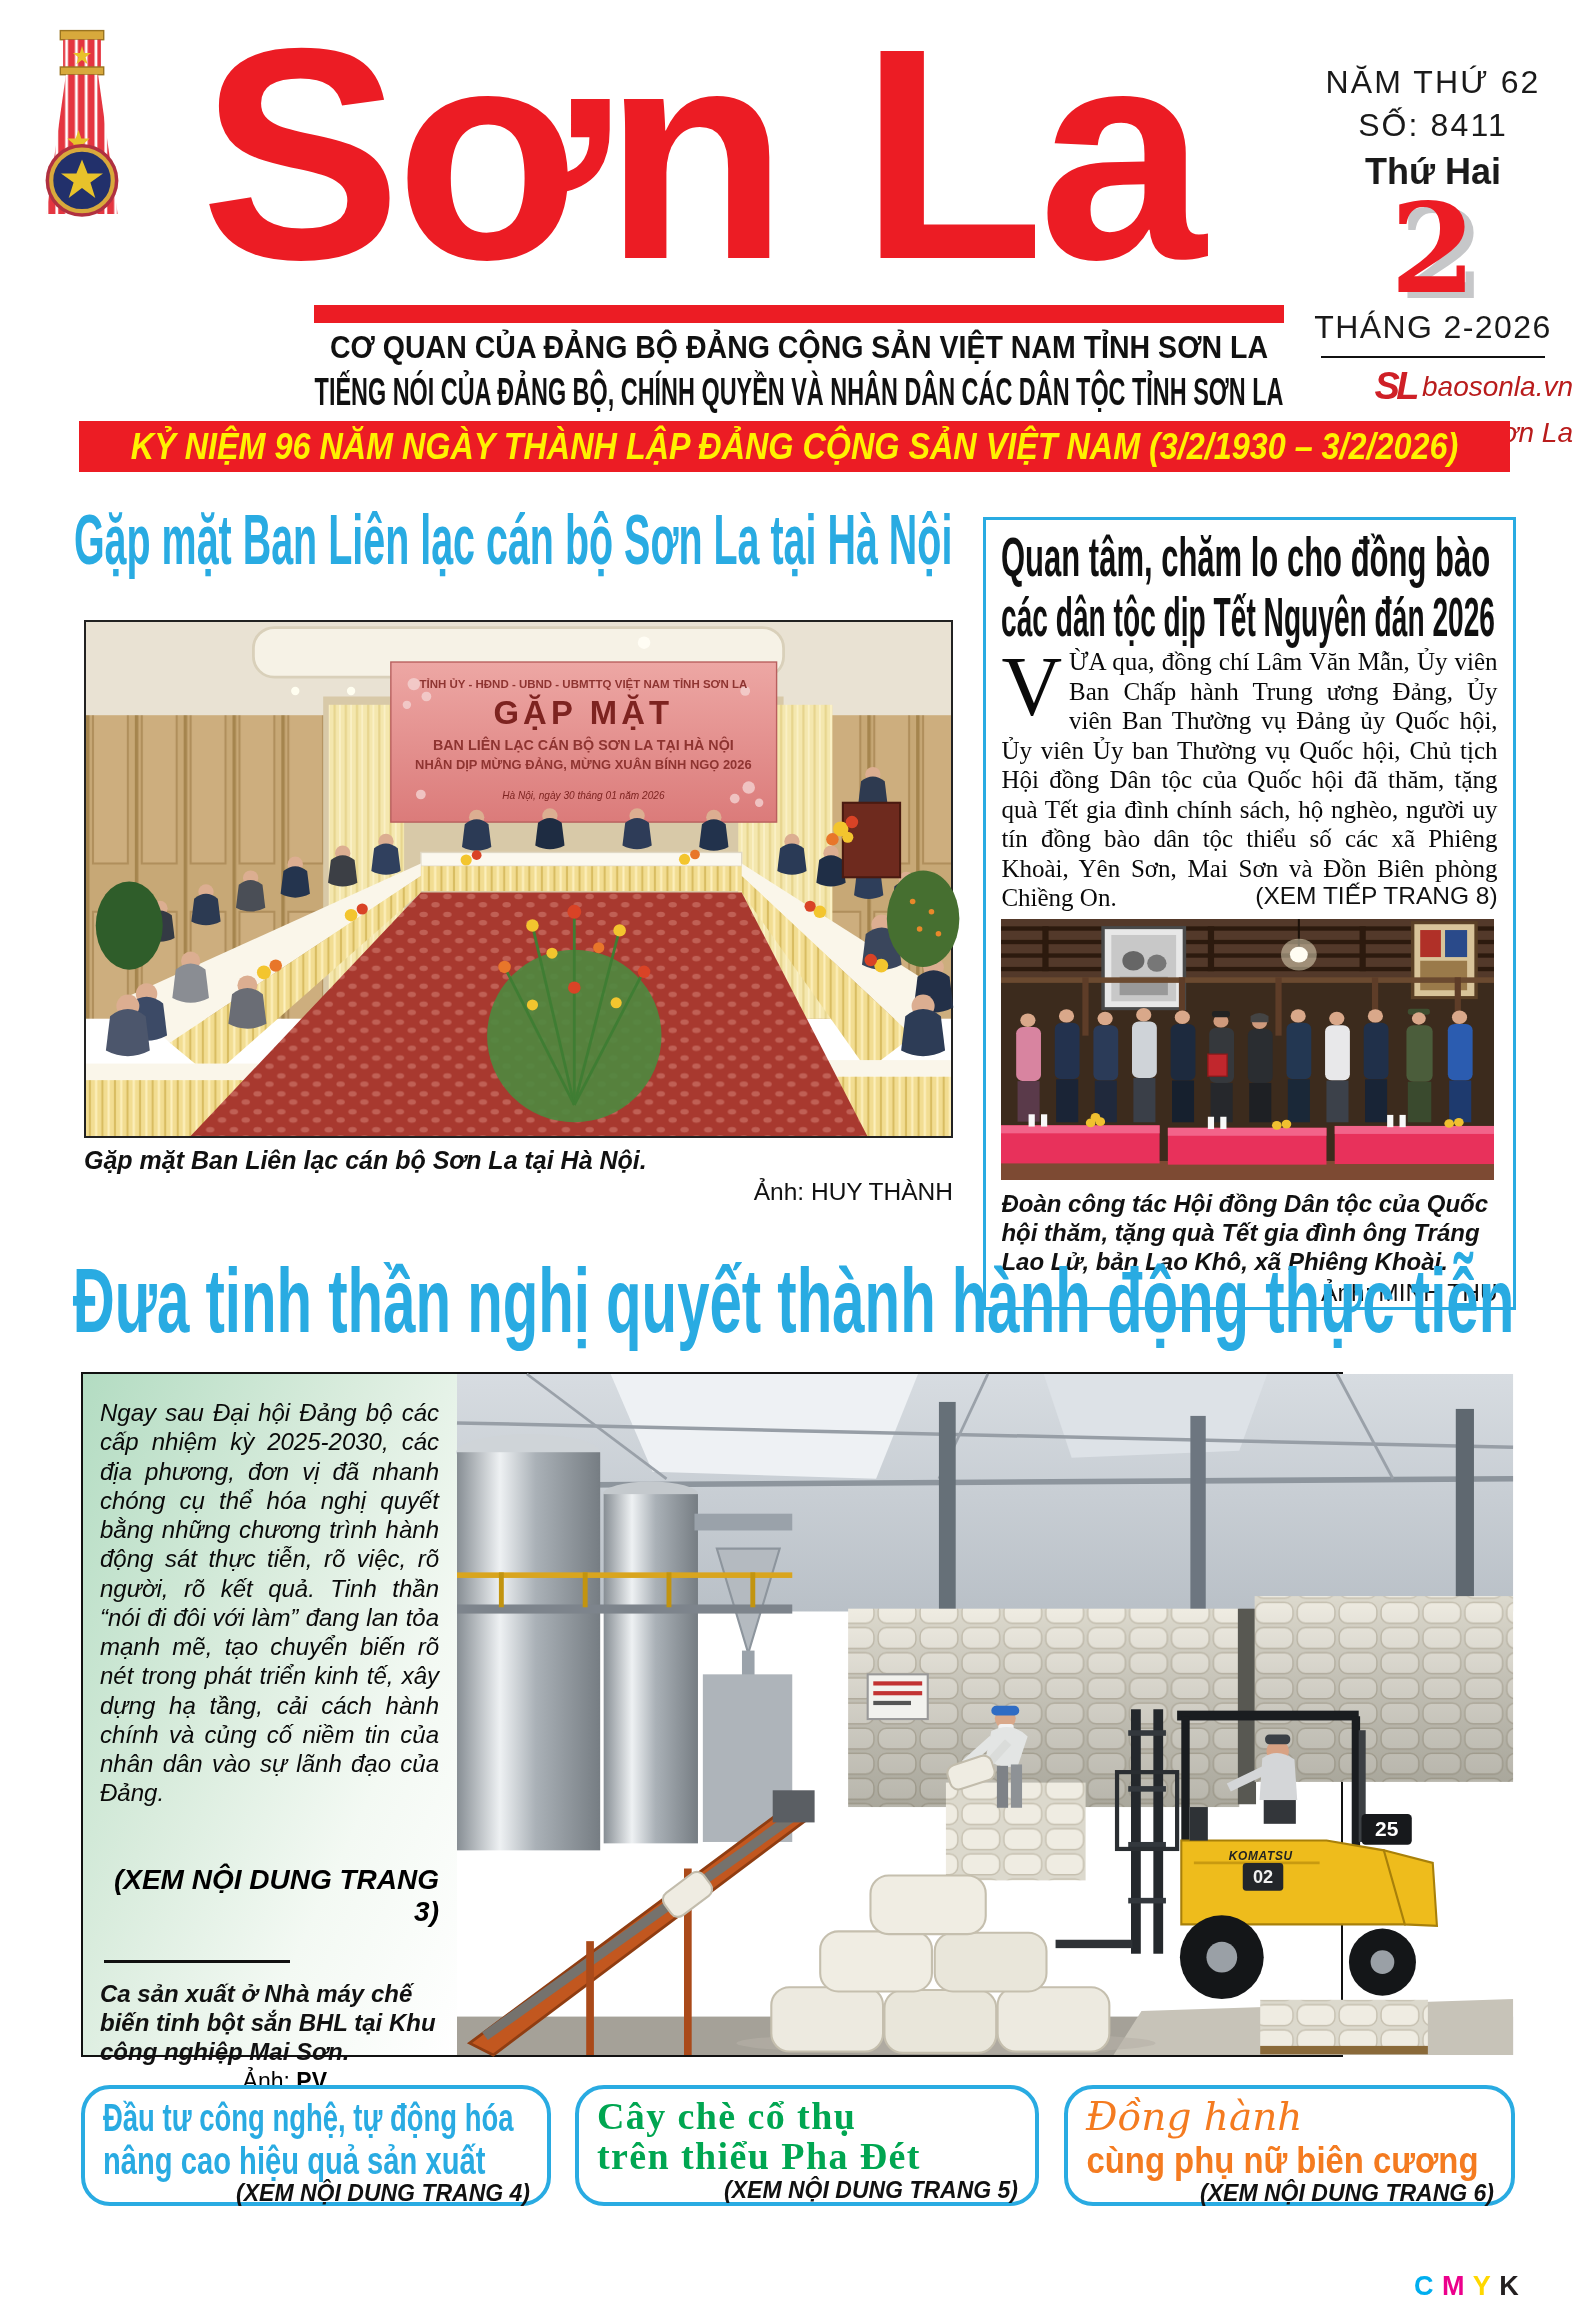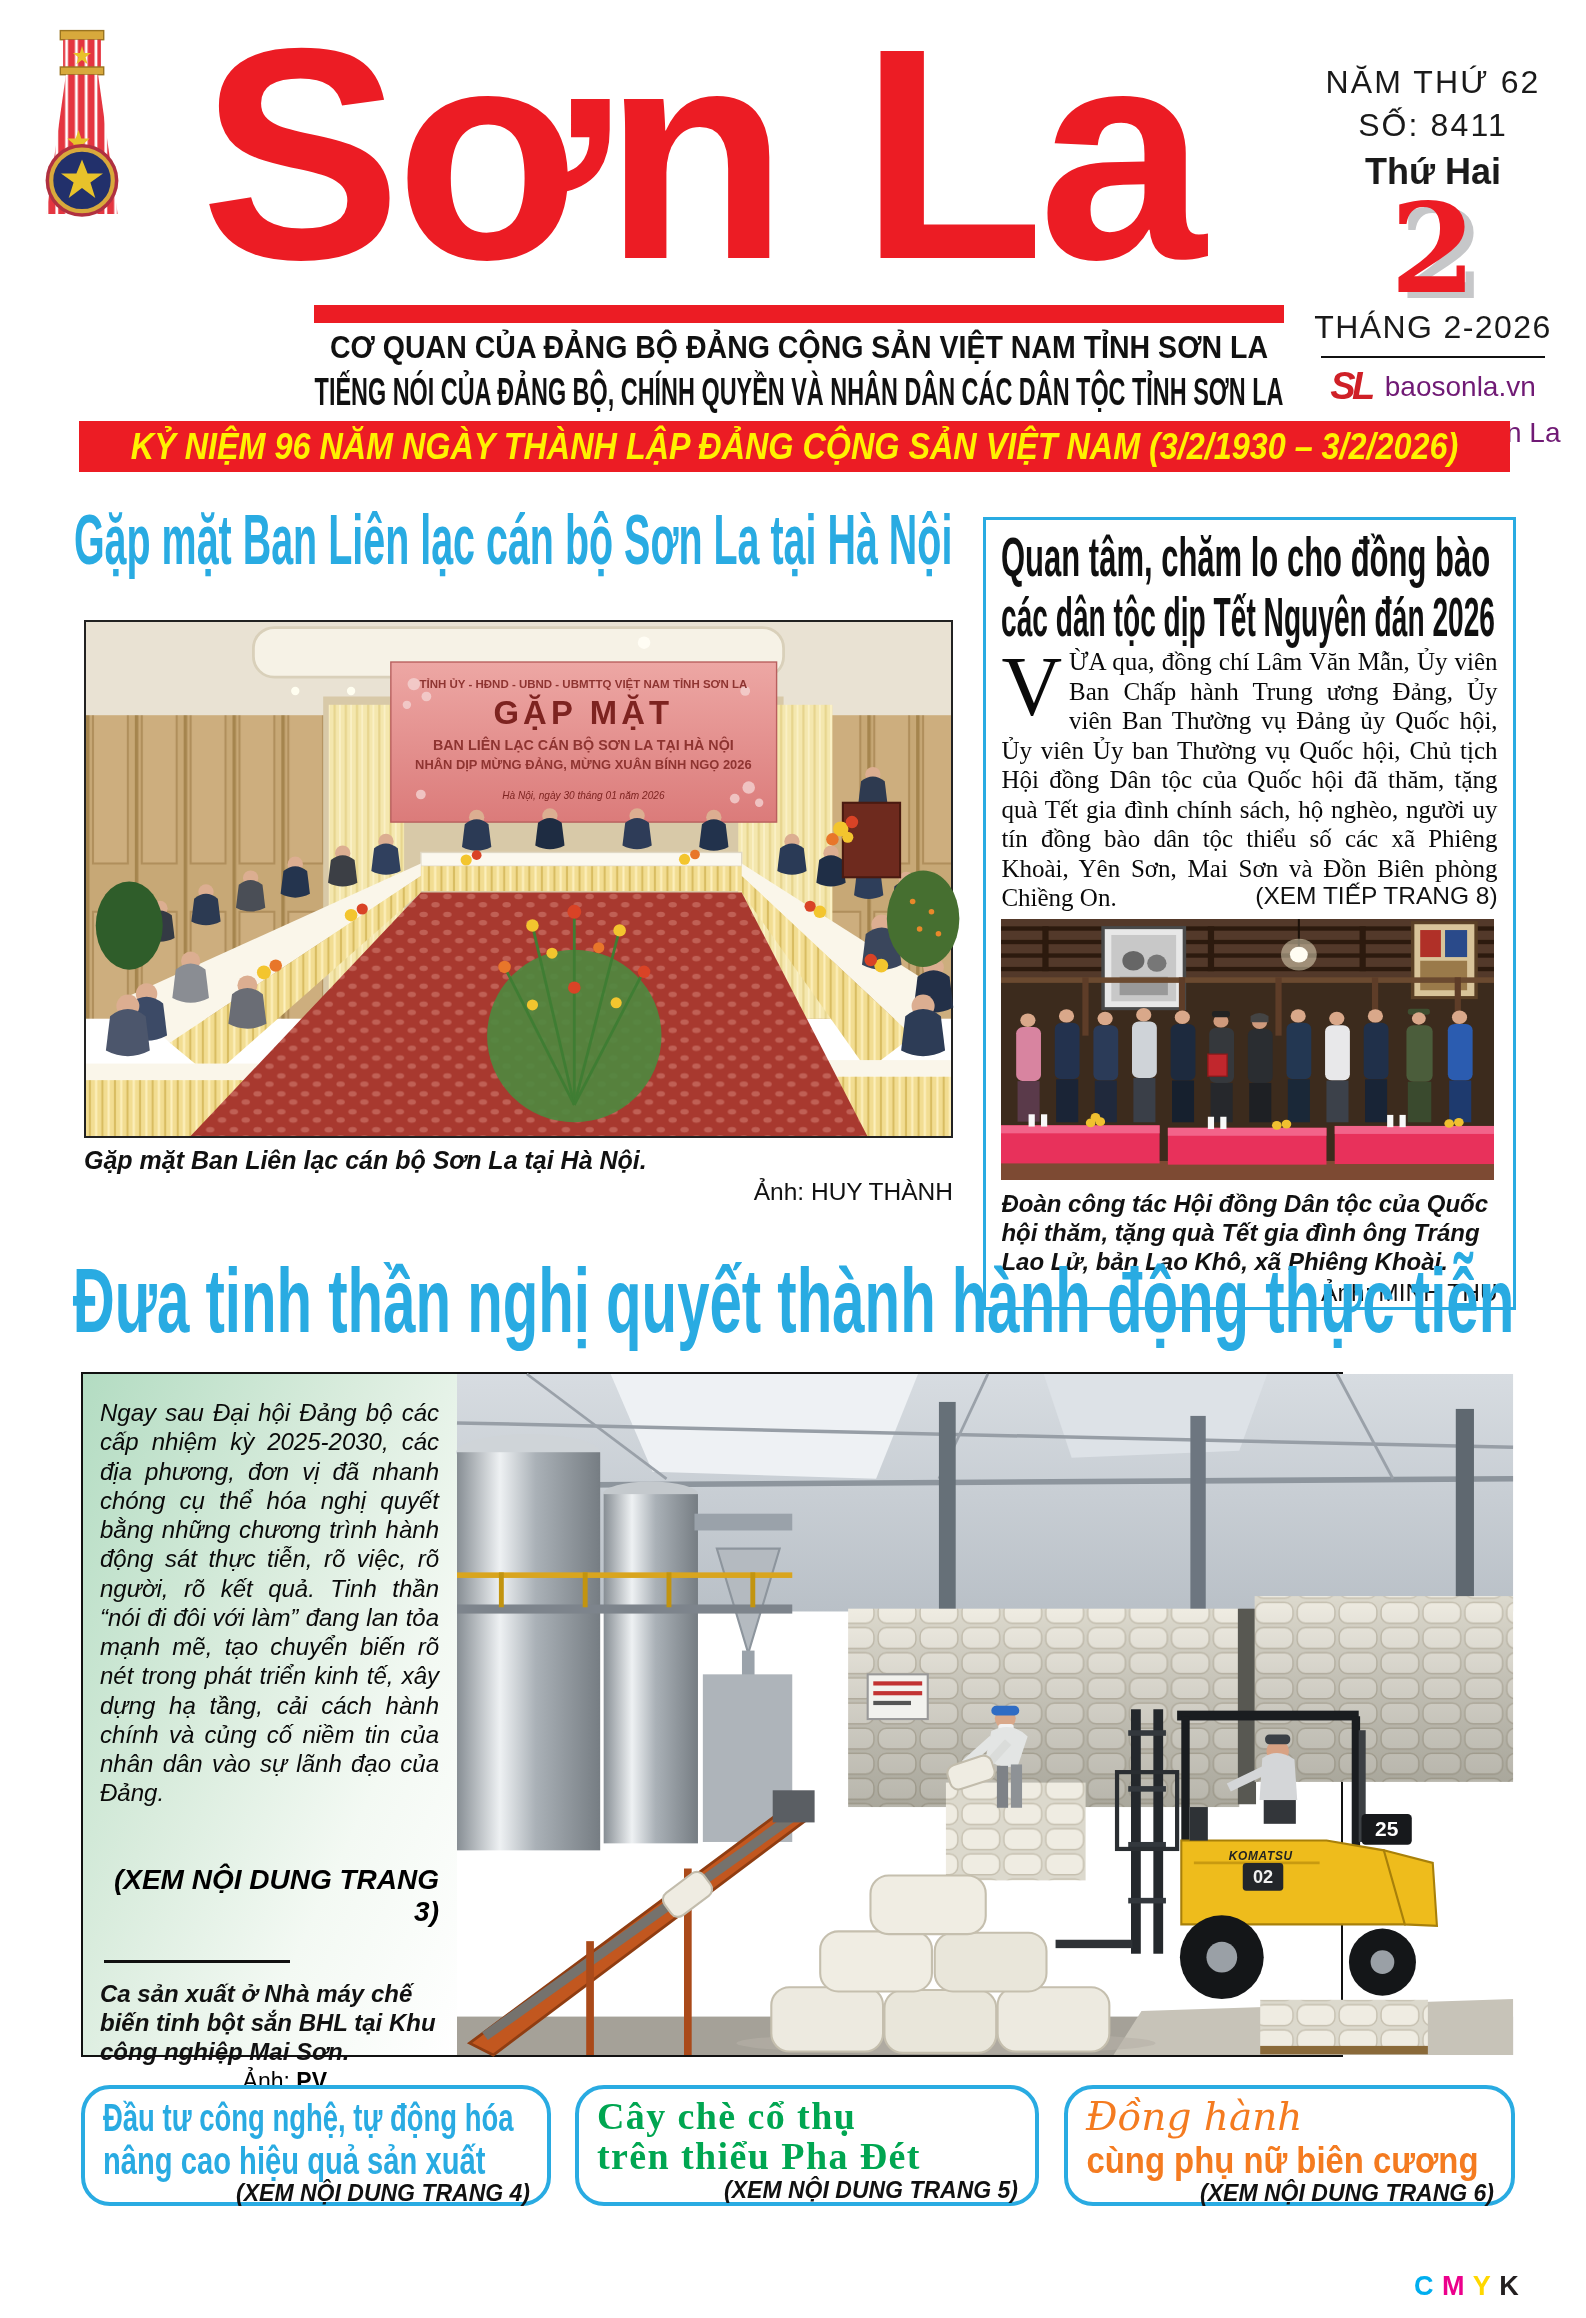--- a/index.html
+++ b/index.html
@@ -13,25 +13,25 @@
     color:#ec1c24;text-align:center;letter-spacing:-5.6px;line-height:308px;white-space:nowrap;}
   .mast-bar{left:314px;top:305px;width:970px;height:17.5px;background:#ec1c24;}
   .info{left:1293px;top:64px;width:280px;text-align:center;color:#1a1a1a;}
   .info .yr{font-size:32px;letter-spacing:2.1px;}
   .info .iss{font-size:32px;margin-top:5.6px;letter-spacing:2.1px;}
   .info .wd{font-size:36px;font-weight:bold;margin-top:7px;}
   .info .day{font-family:"DejaVu Serif",serif;font-size:123px;font-weight:bold;color:#ec1c24;
     line-height:105px;margin-top:4.2px;text-shadow:9px 6.3px 0 #c6c7c9;}
   .info .mon{font-size:32px;margin-top:7px;letter-spacing:1.4px;}
   .info .rule{width:224px;height:2.8px;background:#111;margin:9.8px auto 7px auto;}
-  .logorow{display:flex;align-items:center;justify-content:center;gap:13px;margin-top:4.2px;}
+  .logorow{display:flex;align-items:center;justify-content:flex-end;gap:6px;margin-top:4.2px;}
   .sl-logo{font-size:38px;font-weight:900;font-style:italic;color:#cf2027;letter-spacing:-3.5px;}
   .stv-logo{font-size:35px;font-weight:900;font-style:italic;letter-spacing:-2.1px;}
   .stv-logo .s{color:#e23a28;} .stv-logo .t{color:#2aa03a;} .stv-logo .v{color:#2a52c8;}
-  .site{font-size:28px;color:#701a75;}
+  .site{font-size:28px;font-style:italic;color:#b91c1c;}
 
   
   .banner{left:79px;top:421px;width:1431px;height:51px;background:#ec1c24;}
 
   
   .h1svg{left:72px;top:491px;}
   .see2{left:72px;top:592px;width:881px;text-align:right;font-size:24.5px;font-weight:bold;
         font-style:italic;color:#111;}
   .photo1{left:84px;top:620px;width:865px;height:514px;border:2.1px solid #222;}
   .cap1{left:84px;top:1145px;width:869px;}

